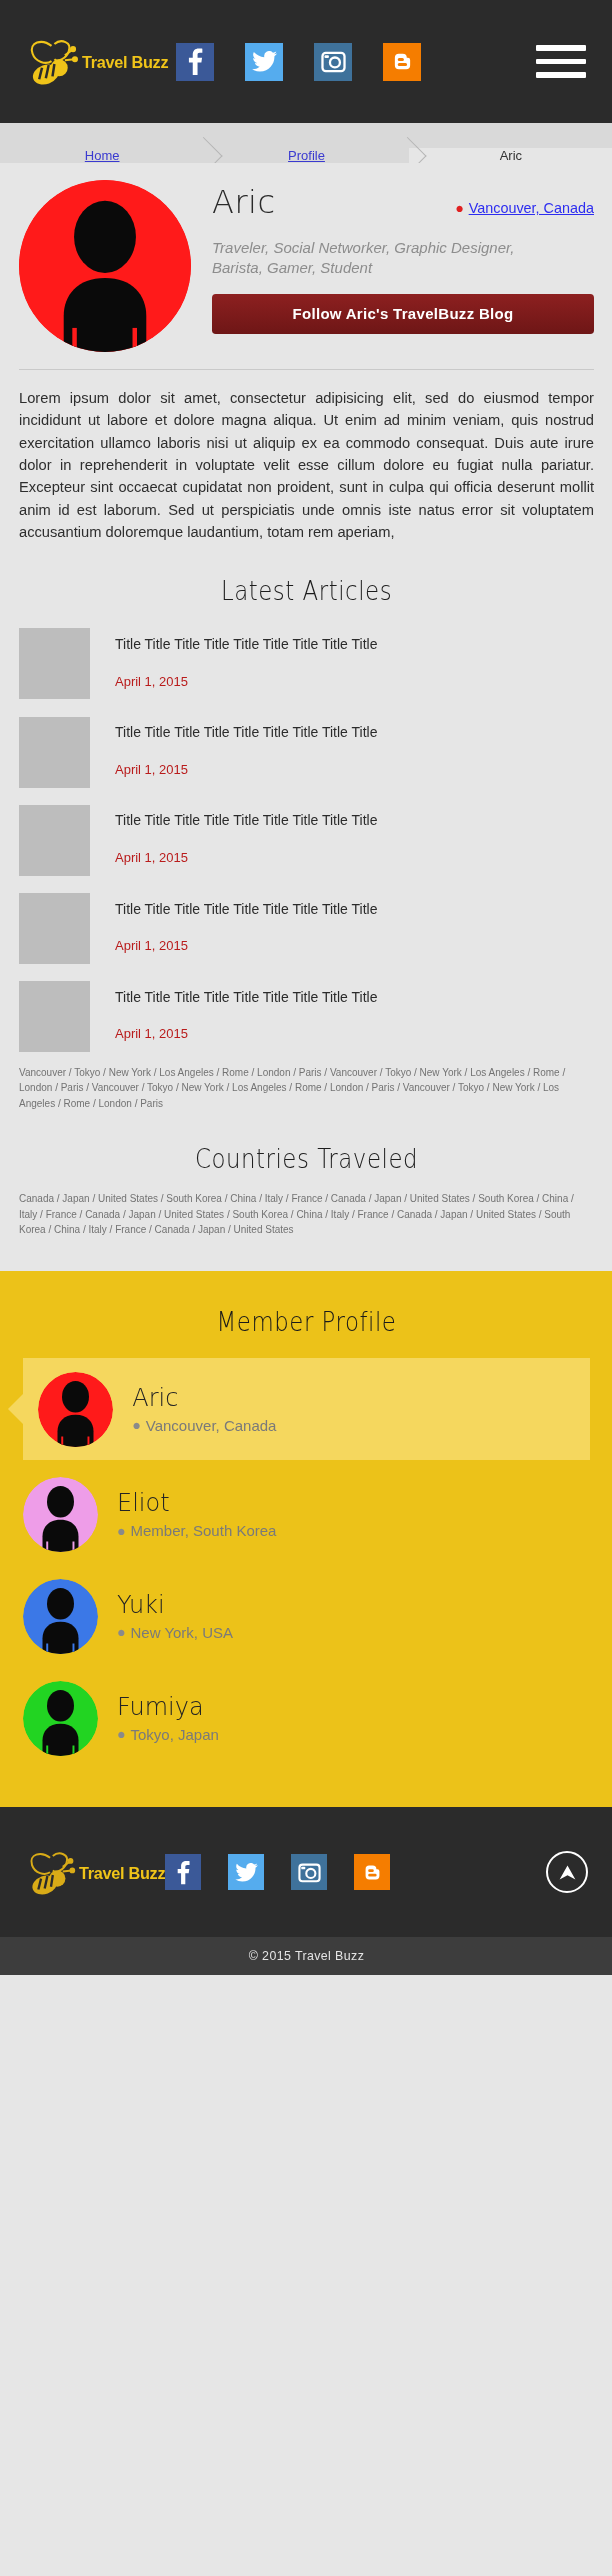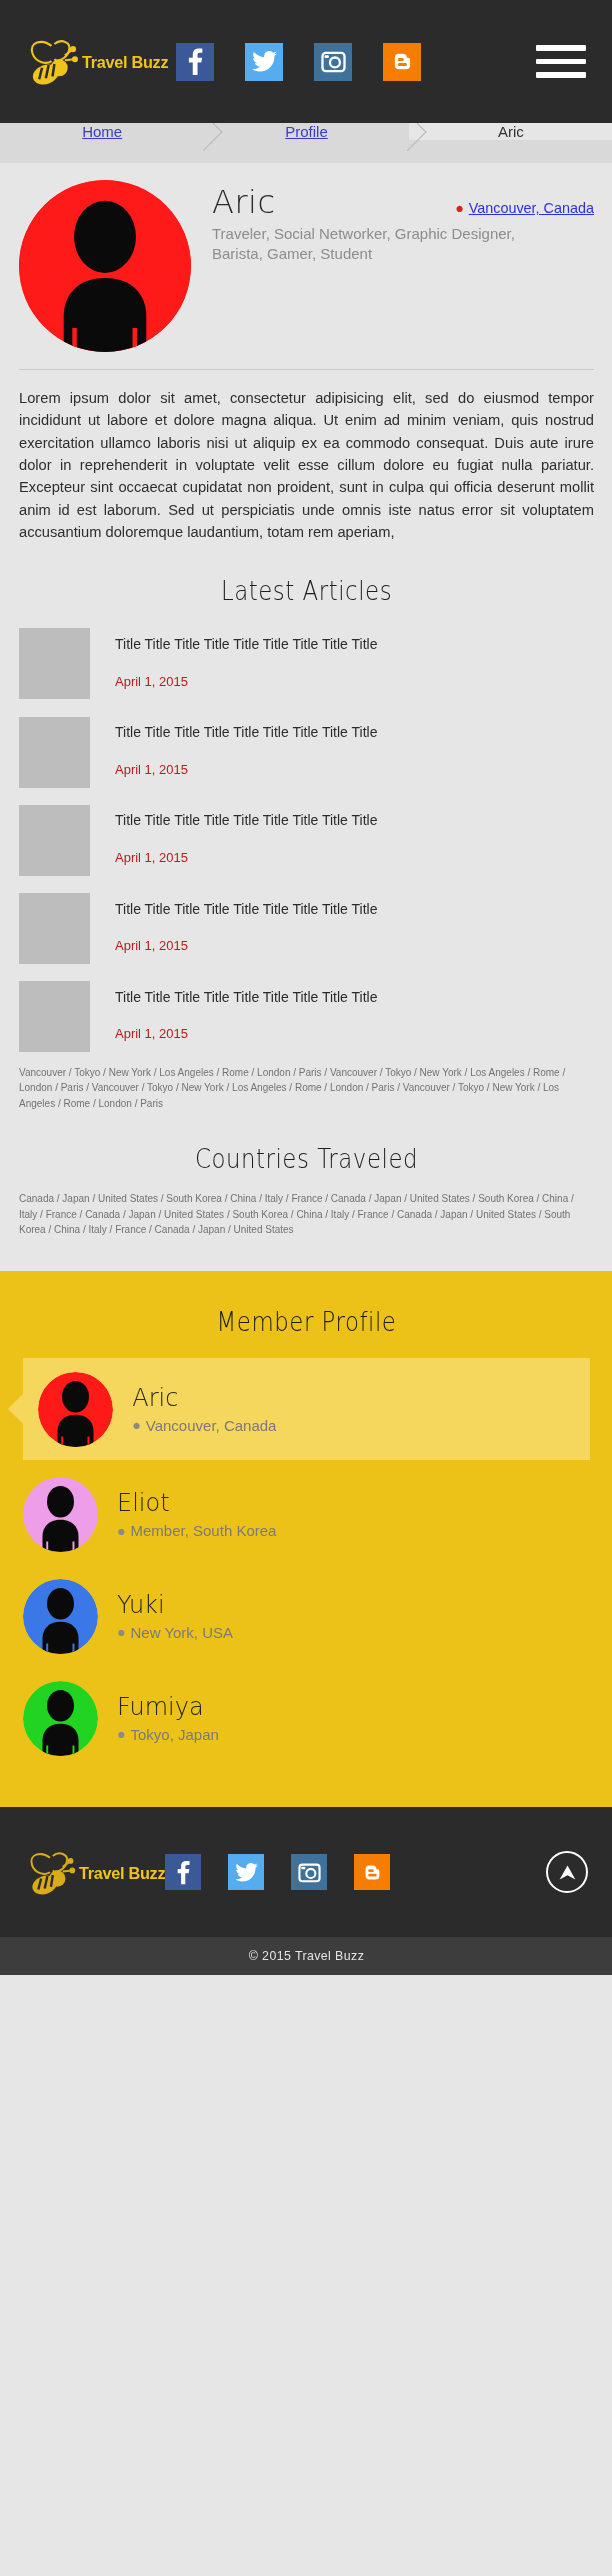--- a/index.html
+++ b/index.html
@@ -48,22 +48,22 @@
     display: flex; flex-direction: column; gap: 7.7px;
     cursor: pointer;
   }
   .hamburger span { display: block; height: 5.7px; background: #fff; border-radius: 1px; }
 
   
   .crumbs {
     height: 40px;
     background: #d9d9d9;
     display: flex;
-    align-items: flex-start;
-    font-size: 15px;
+    align-items: flex-end;
+    font-size: 13px;
     overflow: hidden;
   }
   .crumb {
     flex: 1 1 0;
     display: flex; align-items: center; justify-content: center;
     position: relative;
     color: #3a3ad0;
     text-decoration: underline;
     cursor: pointer;
   }
@@ -116,22 +116,23 @@
     margin-left: auto;
     display: flex; align-items: center; gap: 4.8px;
     font-size: 14.4px;
   }
   .pin { color: #e02020; font-size: 14.4px; line-height: 1; }
   .ploc { color: #2d2df0; text-decoration: underline; cursor: pointer; }
   .ptags {
     color: #8d8d8d;
     font-size: 15px;
     line-height: 1.36;
-    margin-top: 6px;
+    margin-top: 20px;
     max-width: 345px;
+    font-style: italic;
   }
   .followbtn {
     display: block;
     margin-top: 15.3px;
     width: 100%;
     background: linear-gradient(#8d2020, #6e1616);
     color: #fff;
     border: none;
     border-radius: 3.8px;
     padding: 11.5px 5.7px;
@@ -359,20 +360,21 @@
 
     <div class="pinfo">
       <div class="prow1">
         <div class="pname">Aric</div>
         <div class="plocwrap">
           <span class="pin">●</span>
           <span class="ploc">Vancouver, Canada</span>
         </div>
       </div>
       <div class="ptags">Traveler, Social Networker, Graphic Designer, Barista, Gamer, Student</div>
+      <button class="followbtn">Follow Aric's TravelBuzz Blog</button>
     </div>
   </div>
 
   <div class="hr"></div>
 
   <div class="bio">Lorem ipsum dolor sit amet, consectetur adipisicing elit, sed do eiusmod tempor incididunt ut labore et dolore magna aliqua. Ut enim ad minim veniam, quis nostrud exercitation ullamco laboris nisi ut aliquip ex ea commodo consequat. Duis aute irure dolor in reprehenderit in voluptate velit esse cillum dolore eu fugiat nulla pariatur. Excepteur sint occaecat cupidatat non proident, sunt in culpa qui officia deserunt mollit anim id est laborum. Sed ut perspiciatis unde omnis iste natus error sit voluptatem accusantium doloremque laudantium, totam rem aperiam,</div>
 
   <div class="sec-h-wrap">
     <div class="sec-h">Latest Articles</div>
   </div>

